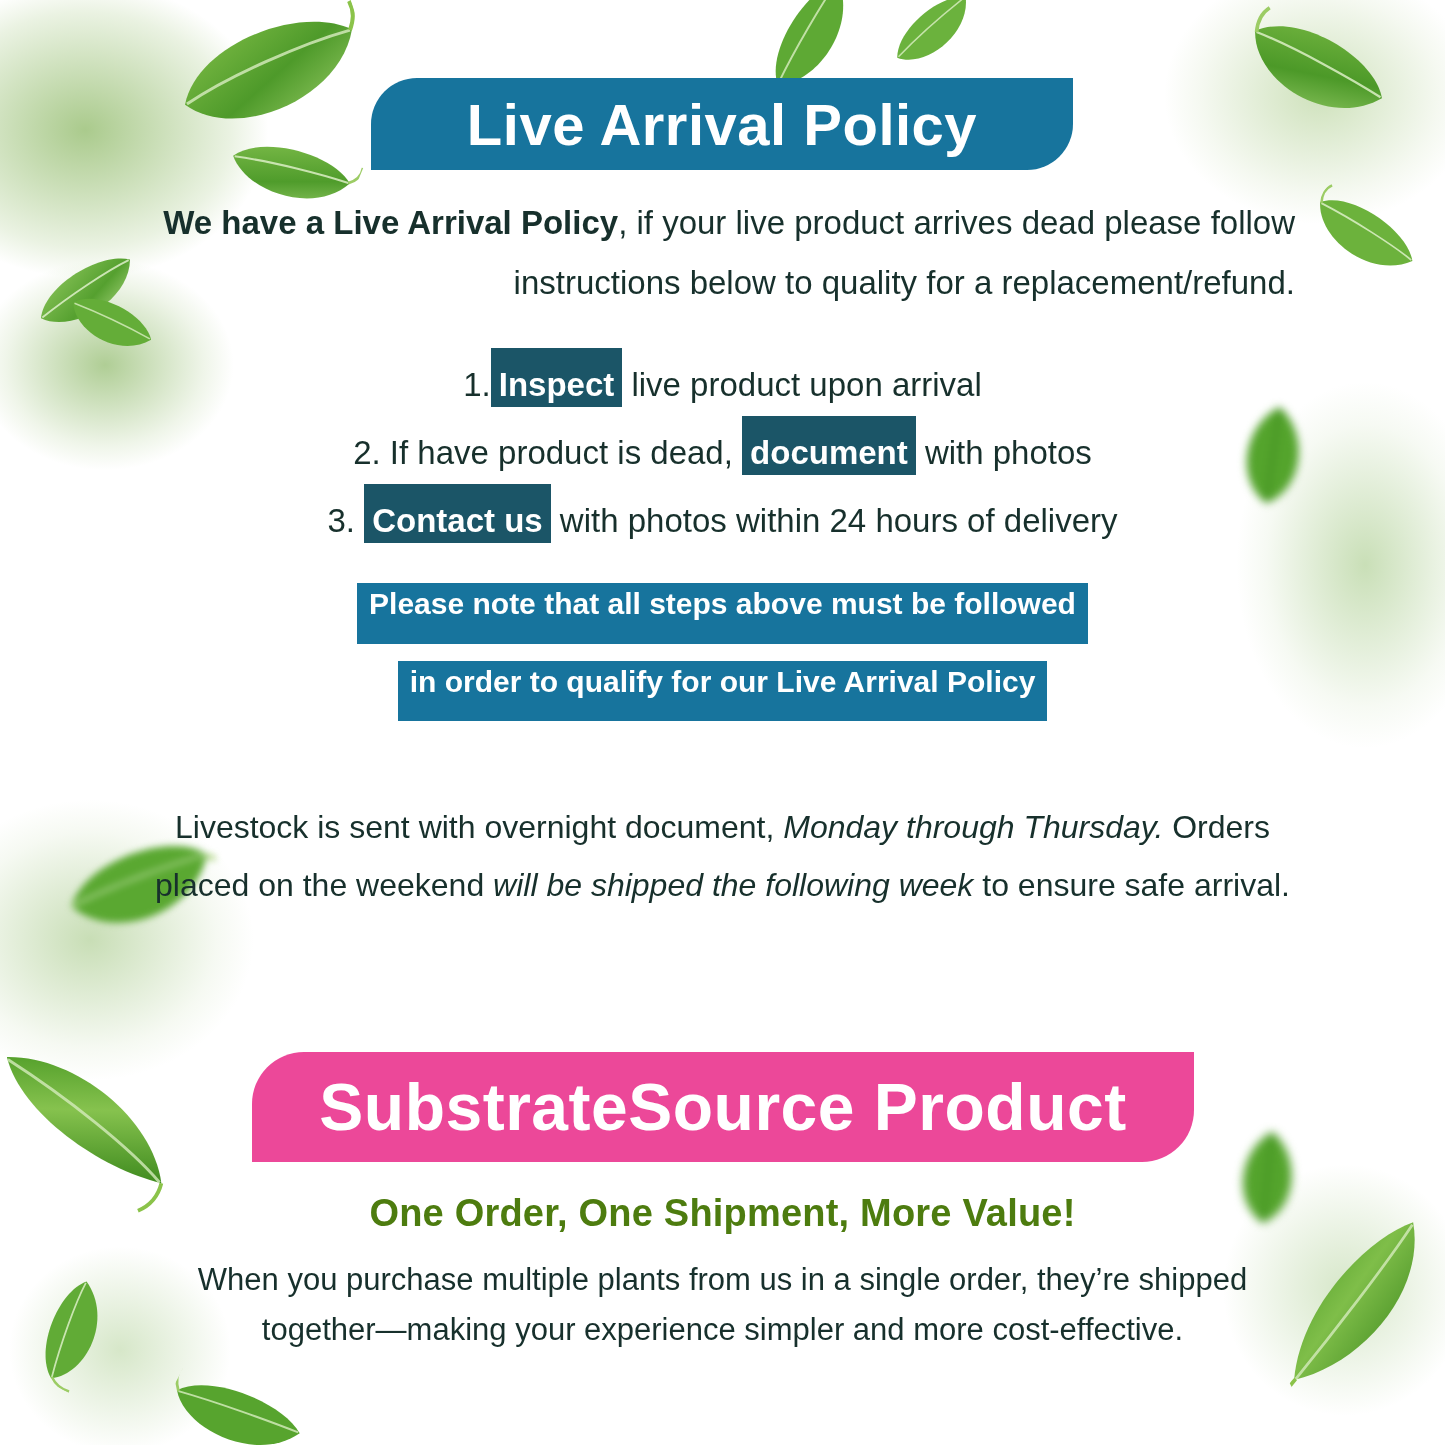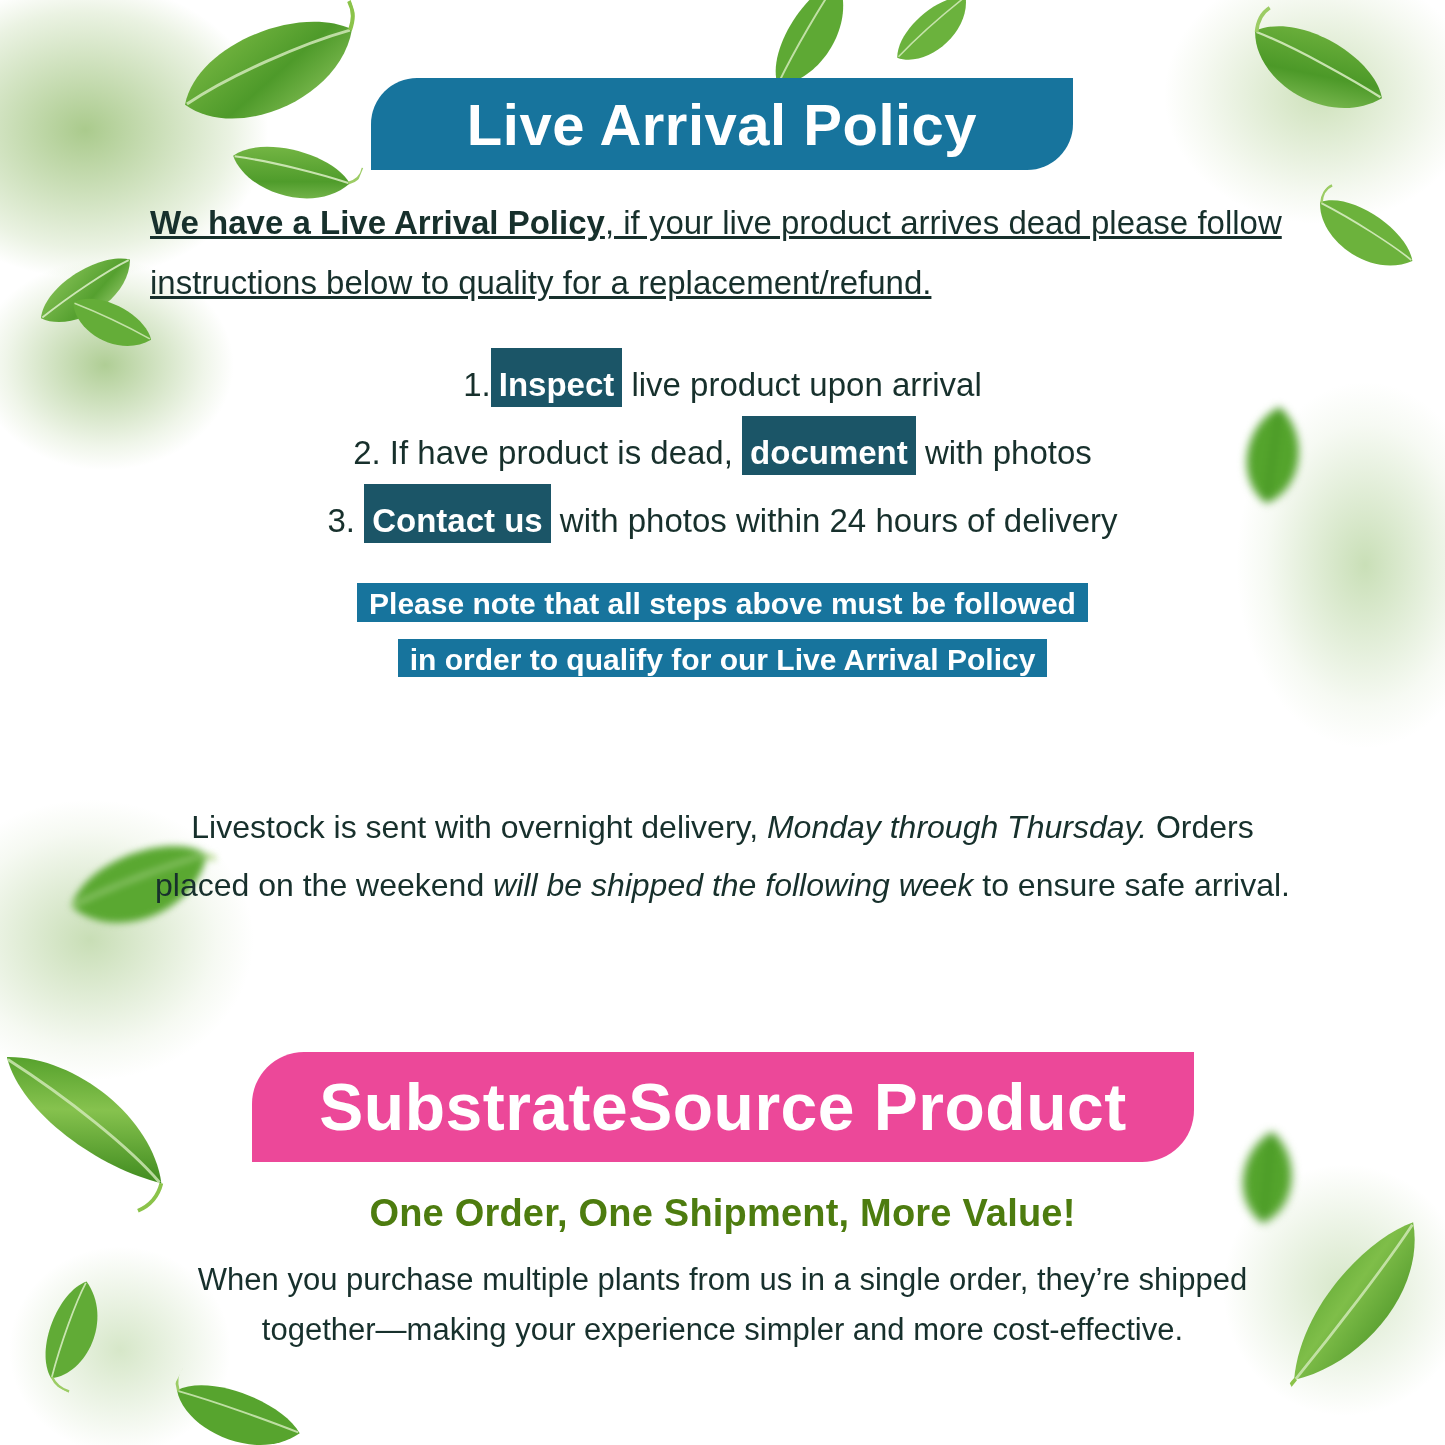--- a/index.html
+++ b/index.html
@@ -54,22 +54,22 @@
   }
   #brand-banner {
     left:252px; top:1052px; width:942px; height:110px;
     background:#ec4899;
     font-size:66px;
     border-radius:52px 0 52px 0;
   }
 
   #intro {
     position:absolute; left:150px; top:193px; width:1145px;
-    font-size:33px; line-height:60px; text-align:left;
-    color:#17302C; font-weight:300;text-decoration:underline;
+    font-size:33px; line-height:60px; text-align:right;
+    color:#17302C; font-weight:300;
   }
   #intro .strong { font-weight:bold; }
 
   #steps {
     position:absolute; left:150px; top:348px; width:1145px;
     font-size:33px; line-height:62px; text-align:center;
     color:#17302C; font-weight:300;
   }
   .step { white-space:nowrap; }
   .hl-dark {
@@ -78,21 +78,21 @@
   }
 
   #note {
     position:absolute; left:150px; top:583px; width:1145px;
     text-align:center;
   }
   #note .nline {
     display:inline-block;
     background:#17749D; color:#ffffff;
     font-size:30px; font-weight:bold;
-    padding:5px 12px 2px 12px;
+    padding:5px 12px 24px 12px;
     line-height:1.05;
   }
   #note .nrow { margin-bottom:17px; }
 
   #shipping {
     position:absolute; left:150px; top:798px; width:1145px;
     font-size:32px; line-height:58px; text-align:center;
     color:#17302C; font-weight:300;
   }
   #shipping .ital { font-style:italic; }
@@ -298,21 +298,21 @@
   <div id="note">
     <div class="nrow">
       <span class="nline">Please note that all steps above must be followed</span>
     </div>
     <div class="nrow">
       <span class="nline">in order to qualify for our Live Arrival Policy</span>
     </div>
   </div>
 
   <div id="shipping">
-    <span>Livestock is sent with overnight delivery, </span><span class="ital">Monday through Thursday.</span><span> Orders placed on the weekend </span><span class="ital">will be shipped the following week</span><span> to ensure safe arrival.</span>
+    <span>Livestock is sent with overnight document, </span><span class="ital">Monday through Thursday.</span><span> Orders placed on the weekend </span><span class="ital">will be shipped the following week</span><span> to ensure safe arrival.</span>
   </div>
 
   <div id="brand-banner" class="banner">SubstrateSource Product</div>
 
   <div id="value-heading">One Order, One Shipment, More Value!</div>
   <div id="value-body">When you purchase multiple plants from us in a single order, they’re shipped together—making your experience simpler and more cost-effective.</div>
 
 </div>
 
 </body></html>

